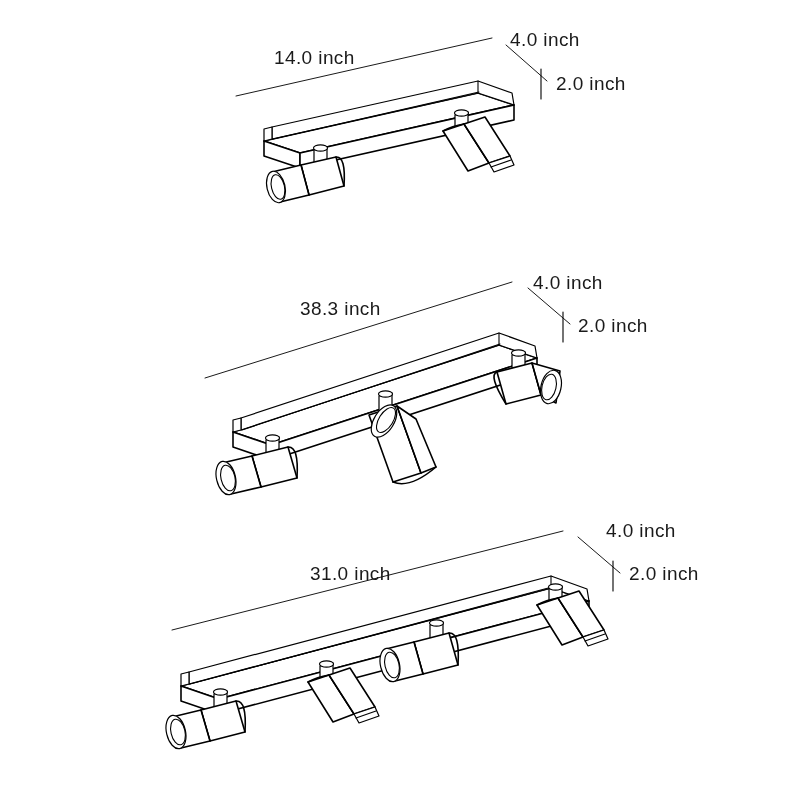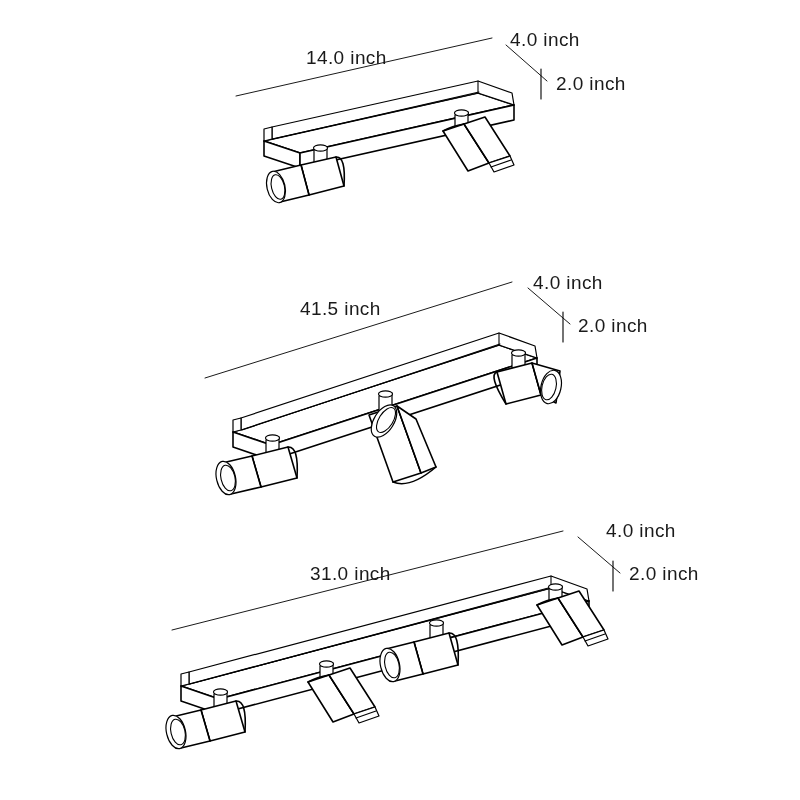--- a/index.html
+++ b/index.html
@@ -124,21 +124,21 @@
         <path class="surf-thin" d="M 510 156 L 489 163 L 494 172 L 514 165 Z"></path>
         <path class="ln-thin" d="M 491 167 L 511 160"></path>
 
         <path class="ln" d="M 443 131 Q 452 126 464 124"></path>
         <path class="ln-thin" d="M 464 124 L 489 163"></path>
       </g>
 
     </g>
   </svg>
 
-  <div class="dimlabel" style="left:274px; top:48px;margin-left:32px;">14.0  inch</div>
+  <div class="dimlabel" style="left:274px; top:48px;">14.0  inch</div>
   <div class="dimlabel" style="left:510px; top:30px;">4.0  inch</div>
   <div class="dimlabel" style="left:556px; top:74px;">2.0  inch</div>
 
   <svg class="art" viewBox="0 0 800 800">
     <g>
 
       <line class="ln-hair" x1="205" y1="378" x2="512" y2="282"></line>
       <line class="ln-hair" x1="528" y1="288" x2="570" y2="324"></line>
       <line class="ln-thin" x1="563" y1="312" x2="563" y2="342"></line>
 
@@ -183,21 +183,21 @@
         <path class="ln" d="M 497 372 Q 488 375 506 404"></path>
 
         <ellipse class="surf-thin" cx="551" cy="387" rx="10" ry="17" transform="rotate(13 551 387)"></ellipse>
         <ellipse class="ln-thin" cx="549" cy="387" rx="7" ry="13" transform="rotate(13 549 387)"></ellipse>
         <path class="ln-thin" d="M 532 363 L 541 395"></path>
       </g>
 
     </g>
   </svg>
 
-  <div class="dimlabel" style="left:300px; top:299px;">41.5  inch</div>
+  <div class="dimlabel" style="left:300px; top:299px;">38.3  inch</div>
   <div class="dimlabel" style="left:533px; top:273px;">4.0  inch</div>
   <div class="dimlabel" style="left:578px; top:316px;">2.0  inch</div>
 
   <svg class="art" viewBox="0 0 800 800">
     <g>
 
       <line class="ln-hair" x1="172" y1="630" x2="563" y2="531"></line>
       <line class="ln-hair" x1="578" y1="537" x2="620" y2="573"></line>
       <line class="ln-thin" x1="613" y1="561" x2="613" y2="591"></line>
 

